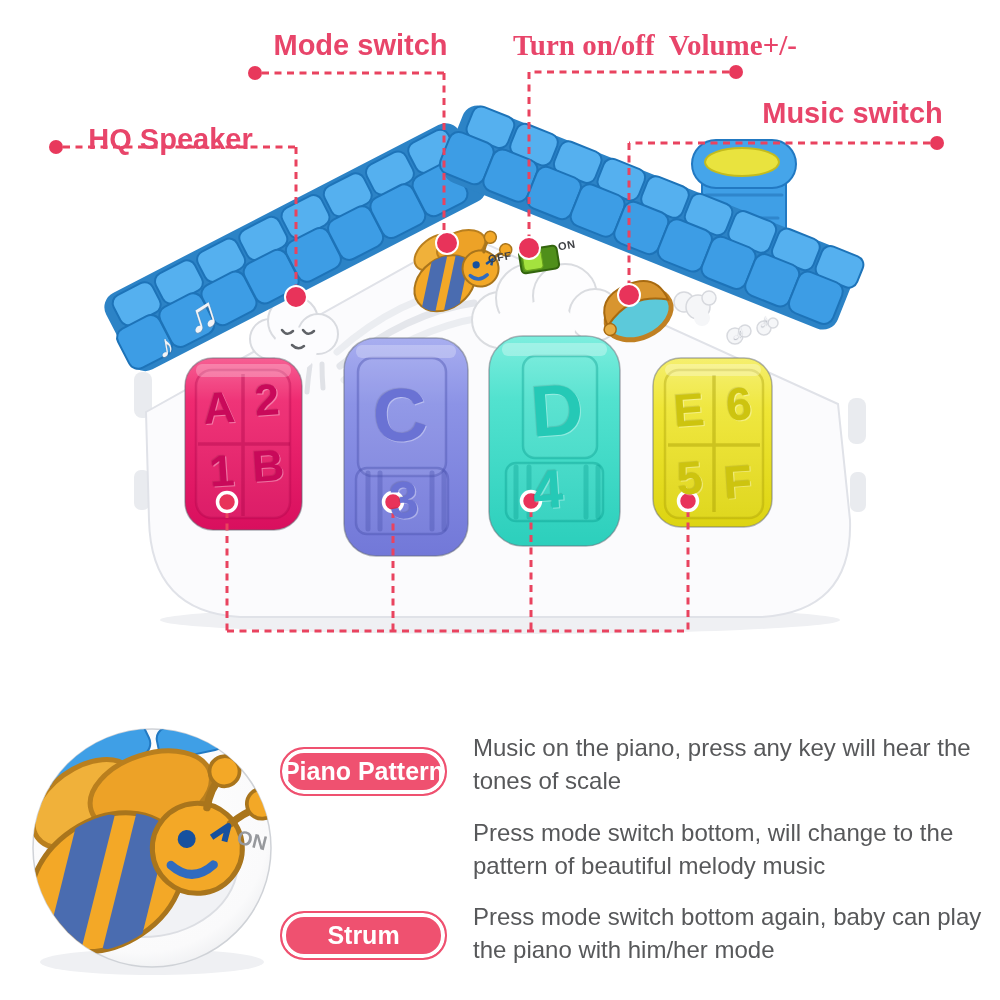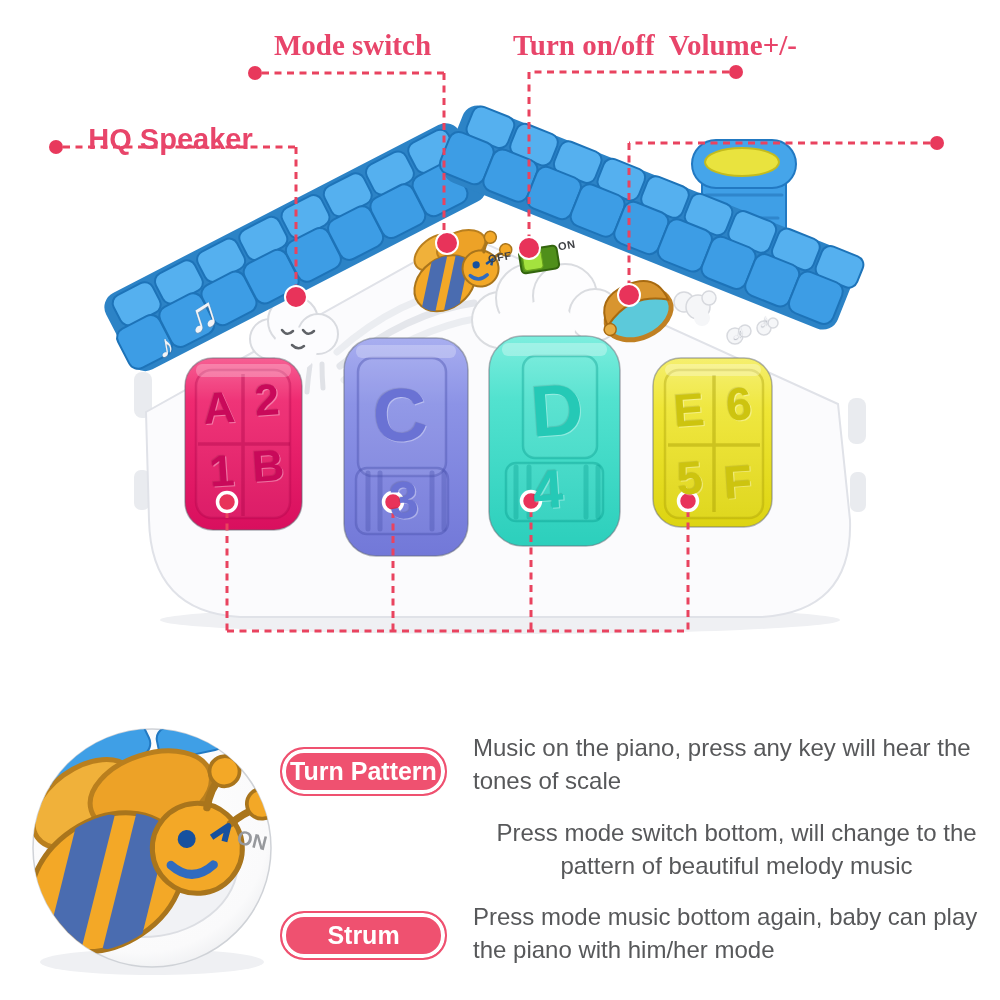--- a/index.html
+++ b/index.html
@@ -253,22 +253,23 @@
     <circle cx="529" cy="248" r="11" fill="#e8335a" stroke="#ffffff" stroke-width="2"></circle>
     <circle cx="629" cy="295" r="11" fill="#e8335a" stroke="#ffffff" stroke-width="2"></circle>
     <circle cx="227" cy="502" r="9.5" fill="#e8335a" stroke="#ffffff" stroke-width="3.5"></circle>
     <circle cx="393" cy="502" r="9.5" fill="#e8335a" stroke="#ffffff" stroke-width="3.5"></circle>
     <circle cx="531" cy="501" r="9.5" fill="#e8335a" stroke="#ffffff" stroke-width="3.5"></circle>
     <circle cx="688" cy="501" r="9.5" fill="#e8335a" stroke="#ffffff" stroke-width="3.5"></circle>
   </g>
 </svg>
 
 <div class="lbl" style="left:58px;top:124px;width:225px;">HQ Speaker</div>
-<div class="lbl" style="left:240px;top:30px;width:225px;font-family:Liberation Serif, serif;">Mode switch</div>
+<div class="lbl" style="left:248px;top:30px;width:225px;">Mode switch</div>
 <div class="lbl" style="left:490px;top:30px;width:330px;font-family:Liberation Serif, serif;">Turn on/off  Volume+/-</div>
+<div class="lbl" style="left:740px;top:98px;width:225px;">Music switch</div>
 
 <div class="offon" style="left:488px;top:251px;">OFF</div>
 <div class="offon" style="left:558px;top:239px;">ON</div>
 
 <span class="kg" style="left:219px;top:408px;font-size:44px;color:#c9095a;">A</span>
 <span class="kg" style="left:267px;top:400px;font-size:44px;color:#c9095a;">2</span>
 <span class="kg" style="left:222px;top:471px;font-size:44px;color:#c9095a;">1</span>
 <span class="kg" style="left:268px;top:466px;font-size:44px;color:#c9095a;">B</span>
 <span class="kg" style="left:400px;top:415px;font-size:75px;color:#6a72d4;">C</span>
 <span class="kg" style="left:404px;top:500px;font-size:52px;color:#6a72d4;">3</span>
@@ -281,19 +282,19 @@
 
 <span class="note" style="left:185px;top:290px;font-size:44px;transform:rotate(-18deg);">♫</span>
 <span class="note" style="left:158px;top:328px;font-size:32px;transform:rotate(-10deg);">♪</span>
 <span class="note" style="left:733px;top:318px;font-size:24px;transform:rotate(12deg);">♪</span>
 <span class="note" style="left:760px;top:310px;font-size:19px;transform:rotate(6deg);">♪</span>
 
 <div class="circle-clip">
   <span class="circle-on">ON</span>
 </div>
 
-<div class="badge" style="top:747px;">Turn Pattern</div>
+<div class="badge" style="top:747px;">Piano Pattern</div>
 <div class="badge" style="top:911px;">Strum Pattern</div>
 <div class="desc" style="top:731px;">Music on the piano, press any key will hear the tones of scale</div>
-<div class="desc" style="top:816px;text-align:center;">Press mode switch bottom, will change to the pattern of beautiful melody music</div>
-<div class="desc" style="top:900px;">Press mode music bottom again, baby can play the piano with him/her mode</div>
+<div class="desc" style="top:816px;">Press mode switch bottom, will change to the pattern of beautiful melody music</div>
+<div class="desc" style="top:900px;">Press mode switch bottom again, baby can play the piano with him/her mode</div>
 
 </div>
 
 </body></html>

